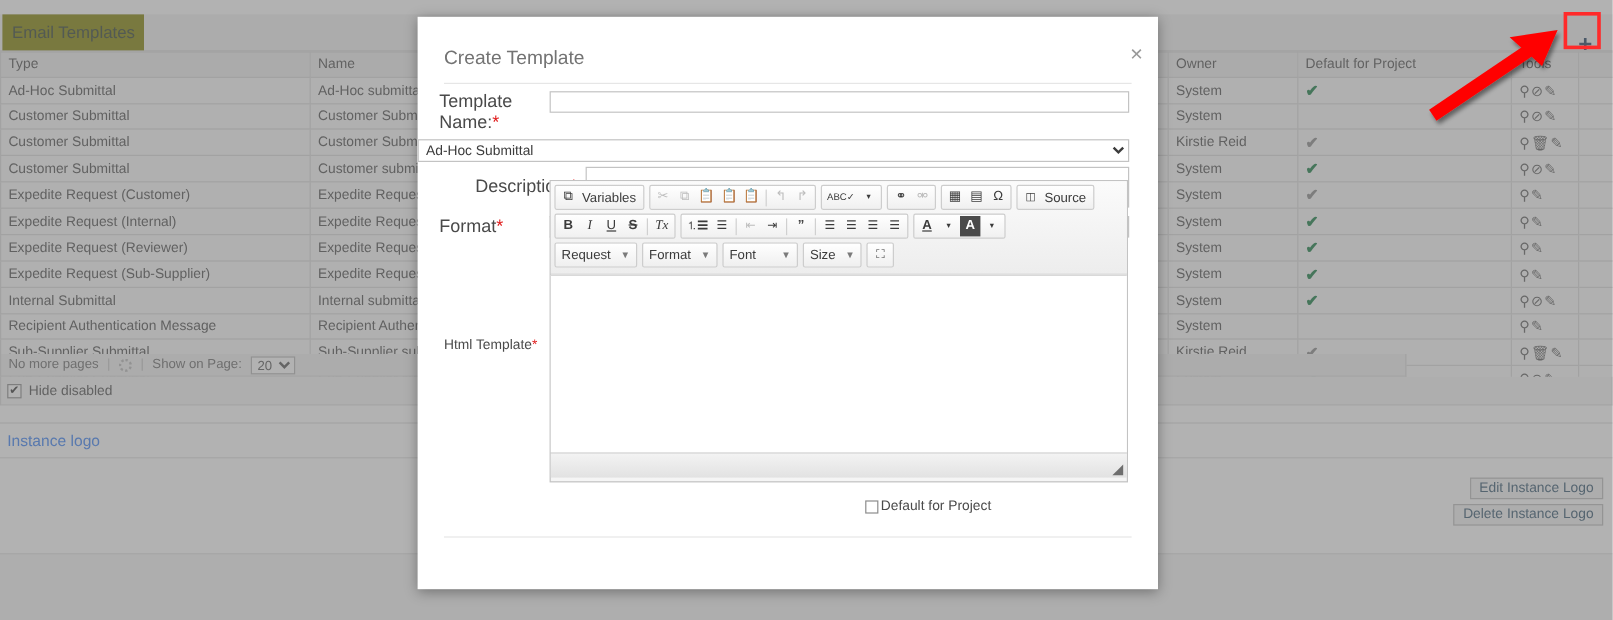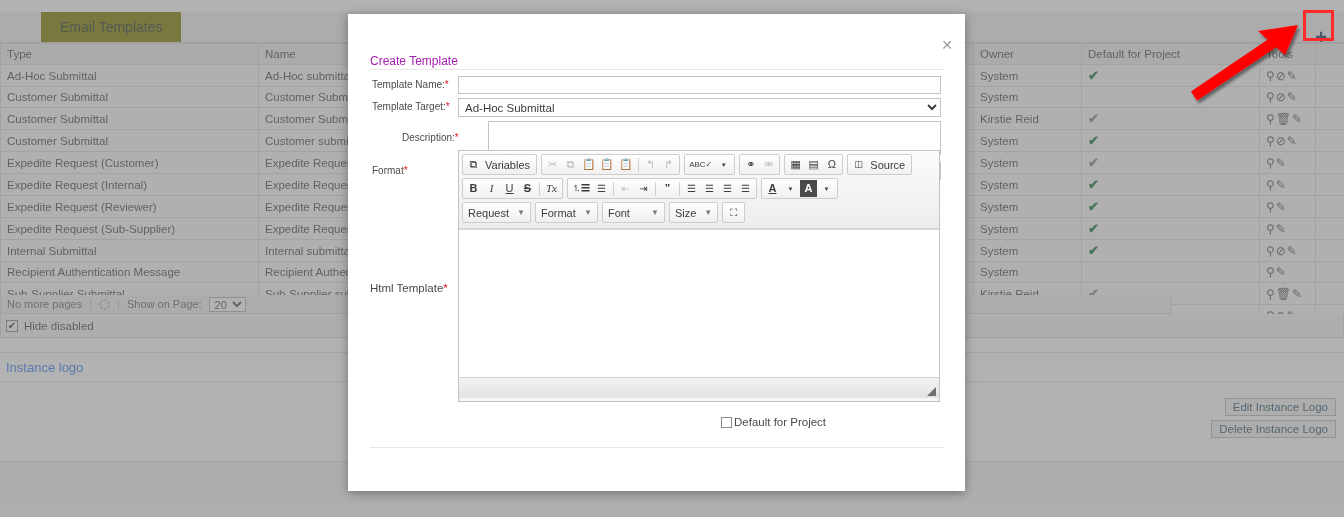--- a/index.html
+++ b/index.html
@@ -28,24 +28,23 @@
   
   .top-strip { position:absolute; left:0; top:0; width:1344px; height:12px; background:#ffffff; }
 
   
   .tabbar {
     position:absolute; left:0; top:12px; width:1344px; height:31px;
     background:#f2f2f2; border-bottom:1px solid #d6d6d6;
   }
   .tab-active {
     position:absolute; left:2px; top:0px; height:30px;
-    padding:0 19px; line-height:30px;
+    padding:0 8px; line-height:30px;
     background:#808000; color:#2e3d2e; font-size:14px;
     white-space:nowrap;
-    margin-left:39px;
   }
   .plus-btn {
     position:absolute; right:12px; top:14px; width:22px; height:22px;
     display:flex; align-items:center; justify-content:center;
     color:#1b3a5c; font-size:20px; line-height:1; font-weight:600;
     background:transparent; border:none; cursor:pointer;
   }
   .plus-highlight {
     position:absolute; left:1303px; top:10px; width:31px; height:31px;
     border:3px solid #ff2a2a; z-index:60; pointer-events:none; background:transparent;
@@ -130,32 +129,32 @@
   .arrow-svg { position:absolute; left:1180px; top:18px; z-index:58; pointer-events:none; }
 
   
   .modal {
     position:absolute; left:348px; top:14px; width:617px; height:477px;
     background:#ffffff; z-index:50;
     box-shadow:0 2px 10px rgba(0,0,0,0.35);
     font-size:12px; color:#3c3c3c;
   }
   .modal-title {
-    position:absolute; left:22px; top:40px; font-size:12px; color:#a21caf;
+    position:absolute; left:22px; top:26px; font-size:16px; color:#737373;
   }
   .modal-close {
     position:absolute; right:12px; top:24px; font-size:14px; color:#9a9a9a;
     cursor:pointer; line-height:1;
   }
   .modal-hr-top { position:absolute; left:22px; top:55px; width:573px; height:1px; background:#e6e6e6; }
 
   .form-area { position:absolute; left:0; top:62px; width:617px; }
   .row { position:relative; display:flex; align-items:flex-start; margin-bottom:4px; }
   .lbl {
-    width:110px; padding-left:24px; font-size:10px; color:#4a4a4a;
+    width:110px; padding-left:18px; font-size:15px; color:#4a4a4a;
     line-height:18px; flex:0 0 110px;
   }
   .req { color:#e01b1b; }
   .fld { flex:1; padding-right:24px; }
   .inp {
     width:100%; height:18px; border:1px solid #c3c3c3; background:#fff;
     font-family:"Liberation Sans", sans-serif; font-size:11.5px; color:#3c3c3c;
     padding:0 4px;
   }
   select.inp { height:19px; padding:0 2px; }
@@ -401,23 +400,20 @@
     <div class="row">
       <div class="lbl">
         <span>Template Name:</span><span class="req">*</span>
       </div>
       <div class="fld">
         <input class="inp" type="text" value="" style="">
       </div>
     </div>
 
     <div class="row">
-      <div class="lbl">
-        <span>Template Target:</span><span class="req">*</span>
-      </div>
       <div class="fld">
         <select class="inp">
           <option>Ad-Hoc Submittal</option>
         </select>
       </div>
     </div>
 
     <div class="row">
       <div class="lbl" style="line-height:34px;margin-left:30px;">
         <span>Description:</span><span class="req">*</span>

